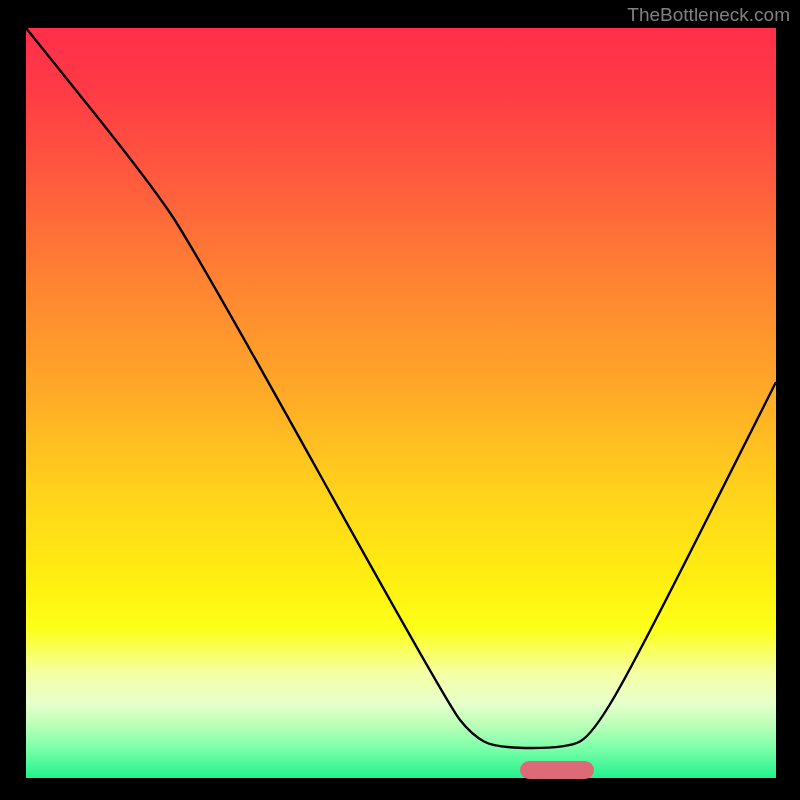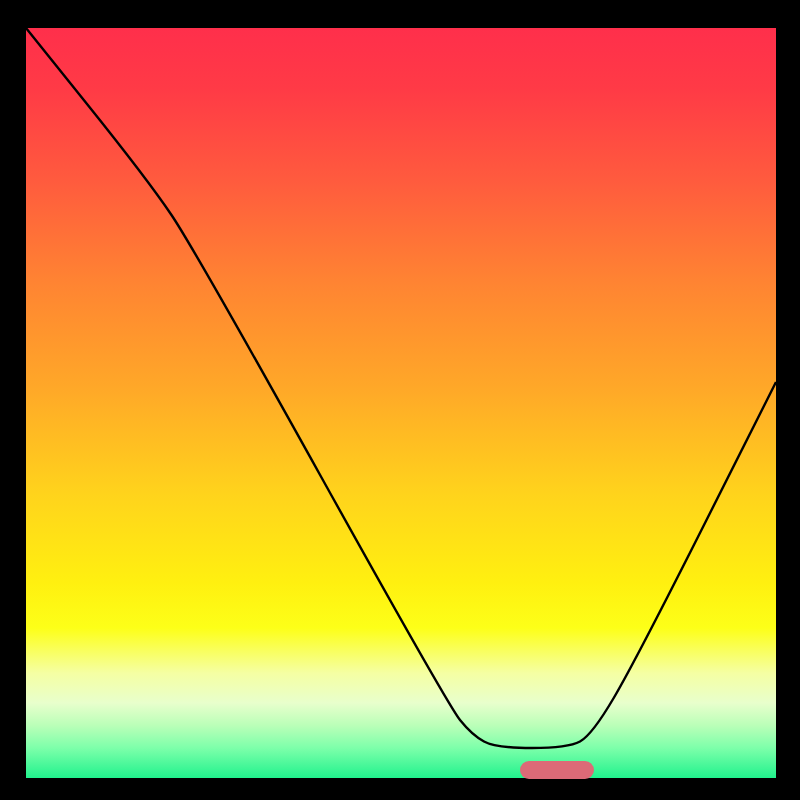--- a/index.html
+++ b/index.html
@@ -60,18 +60,19 @@
     position: absolute;
     background: #dc6a77;
     border-radius: 10px;
     height: 18px;
     width: 74px;
   }
 </style>
 </head>
 <body>
 <div class="container">
+  <div class="watermark">TheBottleneck.com</div>
   <div class="plot-area"></div>
   <svg class="curve" viewBox="0 0 750 750" preserveAspectRatio="none">
     <path id="curve-path" fill="none" stroke="#000" stroke-width="2.4" d="M 0 0 Q 0 0 61 76 Q 122 152 145.5 187 Q 169 222 295.5 449.5 Q 422 677 434 692 Q 446 707 458 713.5 Q 470 720 506 720 Q 542 720 554 713.5 Q 566 707 588 669.5 Q 610 632 680 493 T 750 354"></path>
   </svg>
   <div class="marker" id="marker" style="left: 520px; top: 761px; width: 74px; height: 18px; background: rgb(220, 106, 119);"></div>
 </div>
 
 </body></html>

